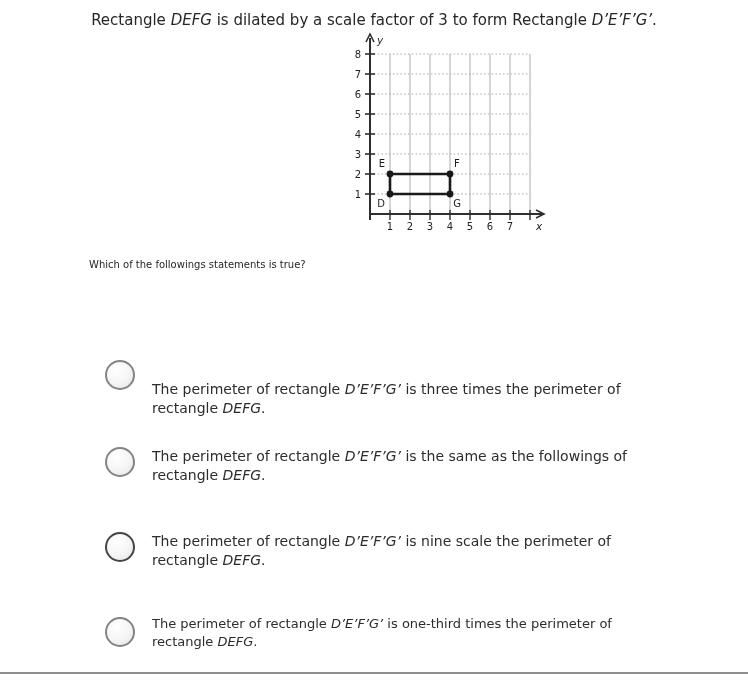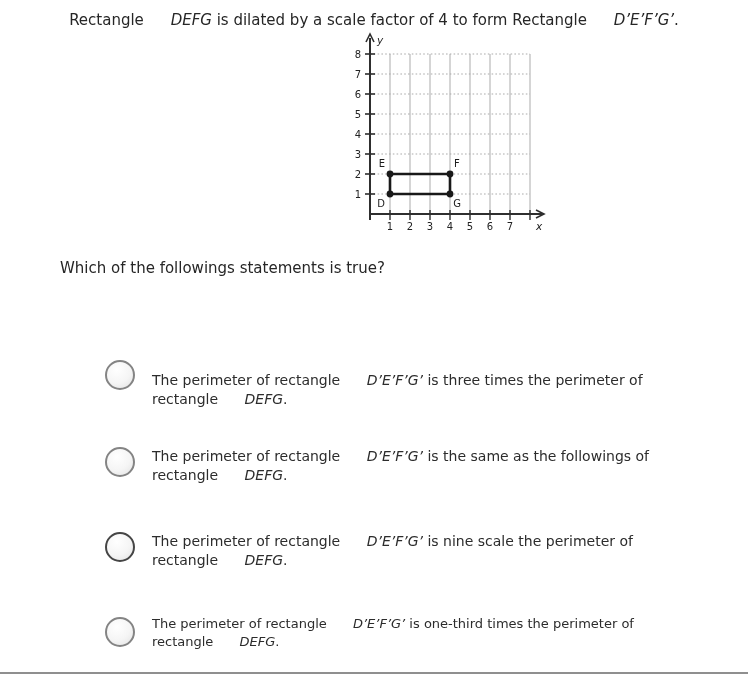--- a/index.html
+++ b/index.html
@@ -5,22 +5,22 @@
   html,body{margin:0;padding:0;}
   body{
     width:748px;height:680px;position:relative;background:#ffffff;
     font-family:"DejaVu Sans","Liberation Sans",sans-serif;color:#262626;
     overflow:hidden;
   }
   .title{
     position:absolute;top:11px;left:0;width:748px;text-align:center;
     font-size:15px;letter-spacing:0;
   }
-  .question{position:absolute;left:60px;top:259px;font-size:15px;}
-  i{margin-left:22px;}
+  .question{position:absolute;left:89px;top:259px;font-size:10px;}
+  i{}
   .graph-wrap{position:absolute;left:344px;top:30px;width:212px;height:208px;}
   .graph-wrap svg text{font-size:10px;fill:#222;font-family:"DejaVu Sans",sans-serif;}
   .graph-wrap svg text.axis-letter{font-style:italic;font-size:10.5px;}
   .graph-wrap svg text.pt-label{font-size:10px;fill:#1c1c1c;}
   .radio{
     position:absolute;left:105px;width:26px;height:26px;border-radius:50%;
     border:2.6px solid #848484;
     background:radial-gradient(circle at 38% 30%, #ffffff 0%, #f5f5f5 55%, #e2e2e2 100%);
     box-sizing:content-box;cursor:pointer;
   }
@@ -28,21 +28,21 @@
   .opt-text{
     position:absolute;left:152px;font-size:14px;line-height:19px;color:#2c2c2c;
     cursor:default;white-space:nowrap;
   }
   .opt-text.small{font-size:13px;line-height:18px;}
   .bottom-rule{position:absolute;left:0;top:672px;width:748px;height:2px;background:#8f8f8f;}
 </style>
 </head>
 <body>
 
-<div class="title"><span>Rectangle </span><i>DEFG</i><span> is dilated by a scale factor of 4 to form Rectangle </span><i>D’E’F’G’</i><span>.</span></div>
+<div class="title"><span>Rectangle </span><i>DEFG</i><span> is dilated by a scale factor of 3 to form Rectangle </span><i>D’E’F’G’</i><span>.</span></div>
 
 <div class="graph-wrap">
   <svg id="graph-svg" width="212" height="208" viewBox="0 0 212 208">
       <line x1="46" y1="184" x2="46" y2="24" stroke="#ababab" stroke-width="1"></line>
       <line x1="66" y1="184" x2="66" y2="24" stroke="#ababab" stroke-width="1"></line>
       <line x1="86" y1="184" x2="86" y2="24" stroke="#ababab" stroke-width="1"></line>
       <line x1="106" y1="184" x2="106" y2="24" stroke="#ababab" stroke-width="1"></line>
       <line x1="126" y1="184" x2="126" y2="24" stroke="#ababab" stroke-width="1"></line>
       <line x1="146" y1="184" x2="146" y2="24" stroke="#ababab" stroke-width="1"></line>
       <line x1="166" y1="184" x2="166" y2="24" stroke="#ababab" stroke-width="1"></line>
@@ -100,21 +100,21 @@
       <circle cx="106" cy="144" r="3.4" fill="#191919"></circle>
       <text x="113" y="137" text-anchor="middle" class="pt-label">F</text>
       <circle cx="106" cy="164" r="3.4" fill="#191919"></circle>
       <text x="113" y="177" text-anchor="middle" class="pt-label">G</text>
     </svg>
 </div>
 
 <div class="question">Which of the followings statements is true?</div>
 
 <div class="radio" style="top:360px;"></div>
-<div class="opt-text" style="top:371px;"><span>The perimeter of rectangle </span><i>D’E’F’G’</i><span> is three times the perimeter of</span><br><span>rectangle </span><i>DEFG</i><span>.</span></div>
+<div class="opt-text" style="top:380px;"><span>The perimeter of rectangle </span><i>D’E’F’G’</i><span> is three times the perimeter of</span><br><span>rectangle </span><i>DEFG</i><span>.</span></div>
 
 <div class="radio" style="top:447px;"></div>
 <div class="opt-text" style="top:447px;"><span>The perimeter of rectangle </span><i>D’E’F’G’</i><span> is the same as the followings of</span><br><span>rectangle </span><i>DEFG</i><span>.</span></div>
 
 <div class="radio dark" style="top:532px;"></div>
 <div class="opt-text" style="top:532px;"><span>The perimeter of rectangle </span><i>D’E’F’G’</i><span> is nine scale the perimeter of</span><br><span>rectangle </span><i>DEFG</i><span>.</span></div>
 
 <div class="radio" style="top:617px;"></div>
 <div class="opt-text small" style="top:615px;"><span>The perimeter of rectangle </span><i>D’E’F’G’</i><span> is one-third times the perimeter of</span><br><span>rectangle </span><i>DEFG</i><span>.</span></div>
 

